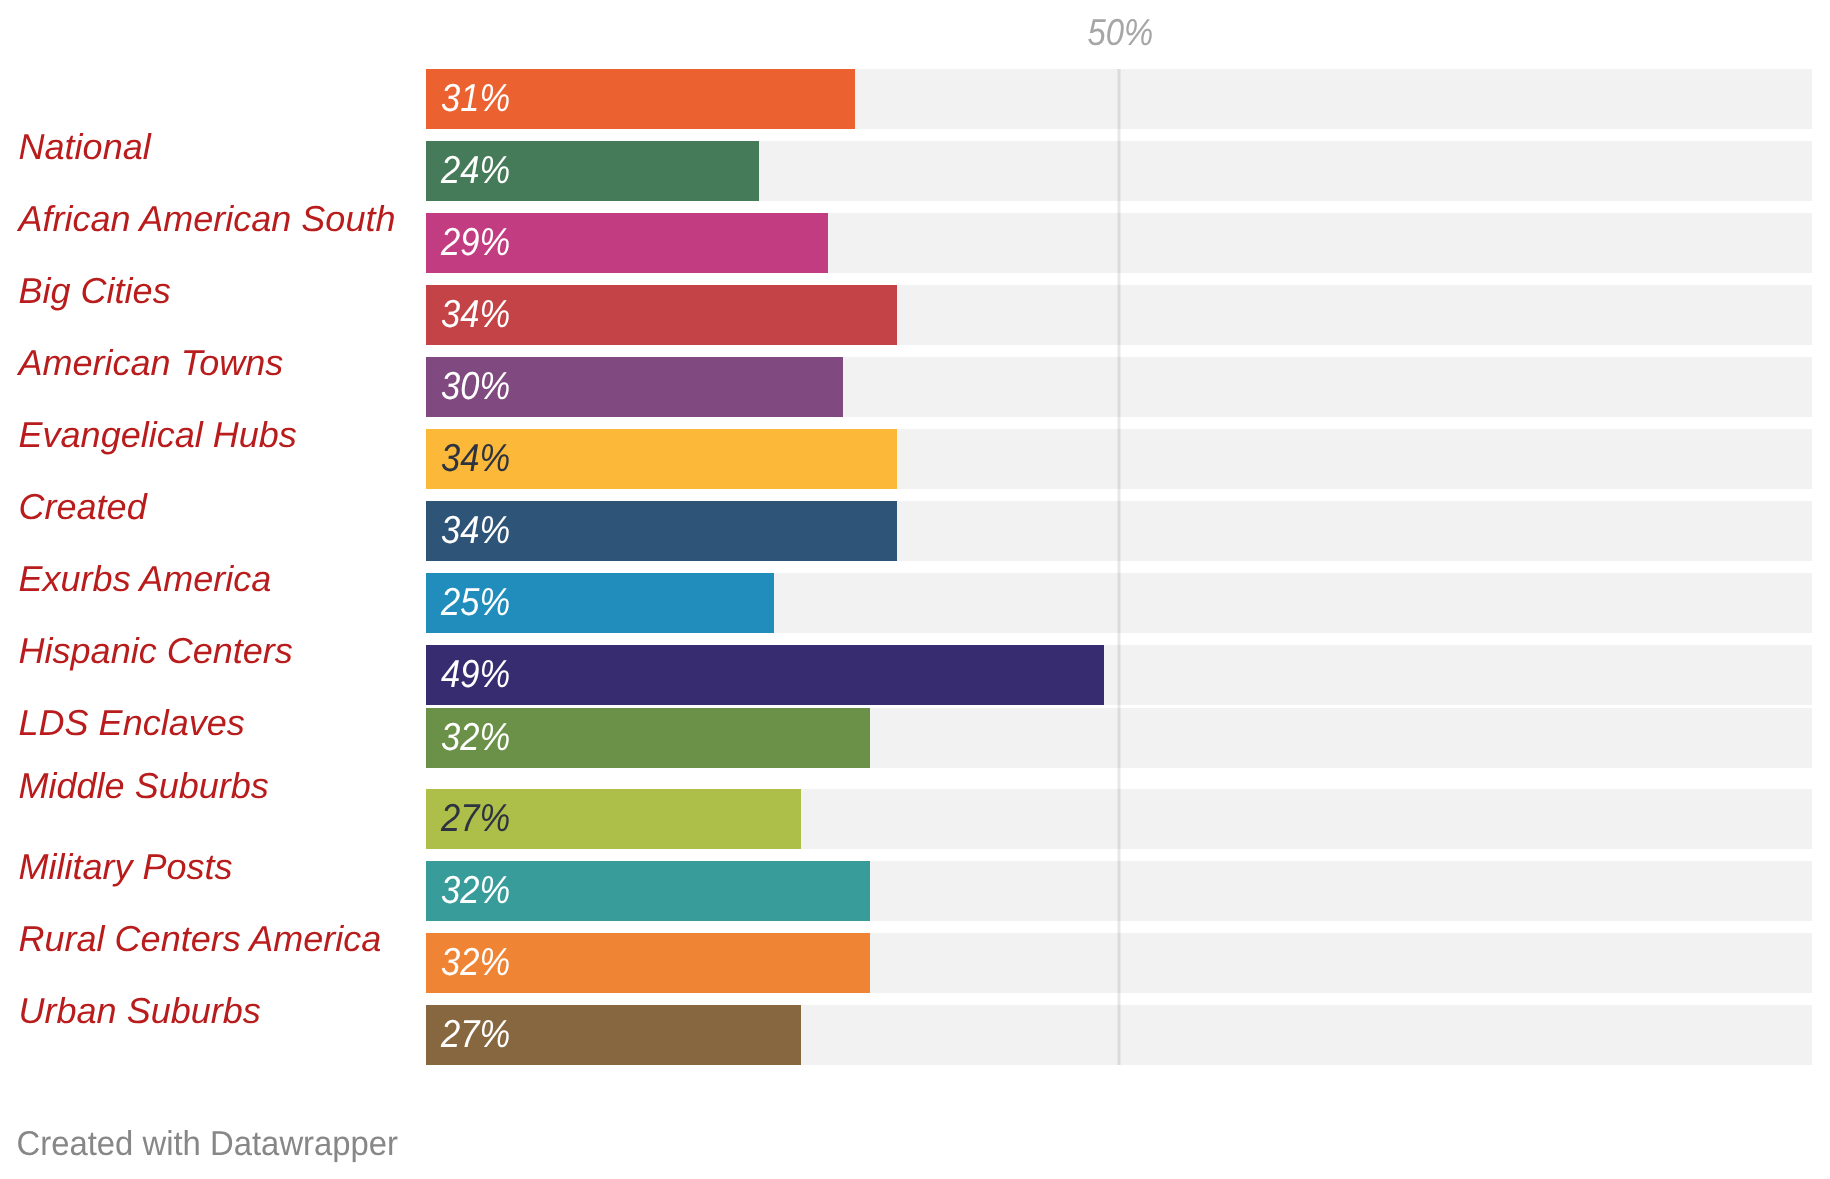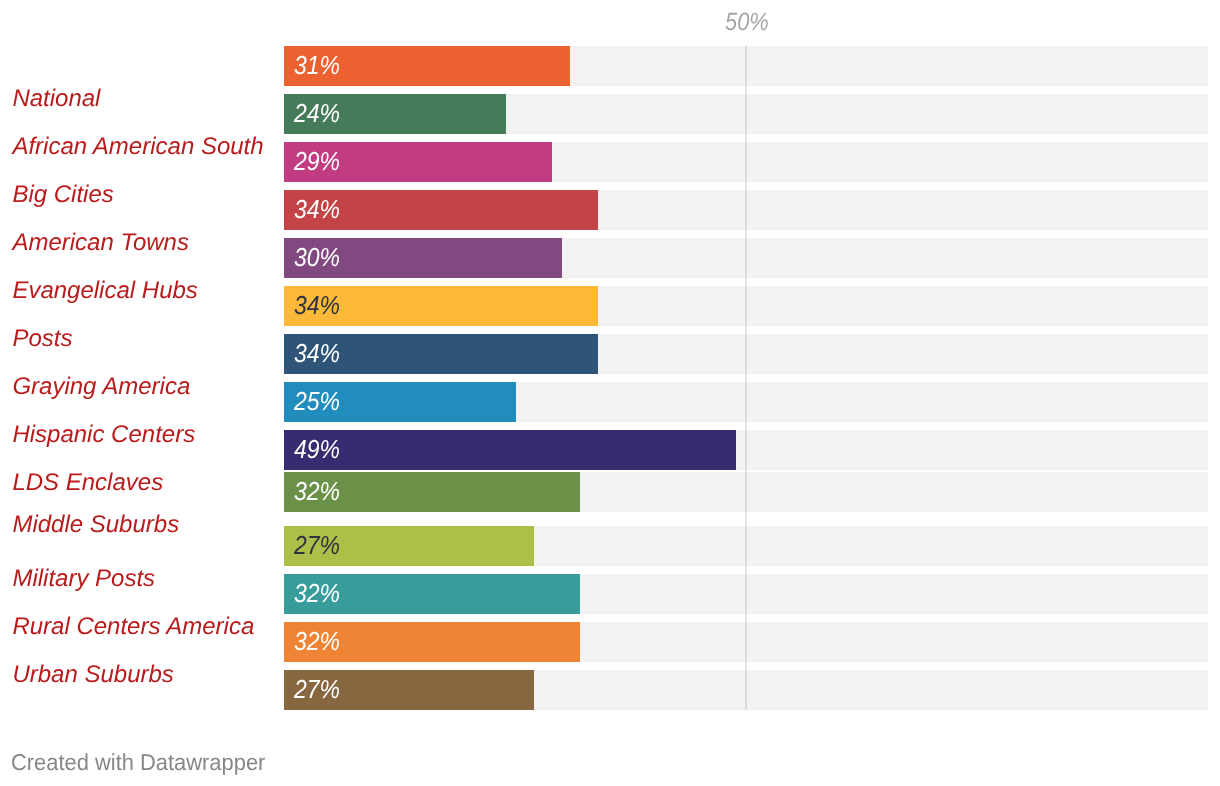--- a/index.html
+++ b/index.html
@@ -73,27 +73,27 @@
     </div>
     <div class="row" style="top:238px">
       <div class="track"></div>
       <div class="bar" style="width:278px;background:#804a80"></div>
       <div class="cat-label">Evangelical Hubs</div>
       <div class="val" style="color:#ffffff">30%</div>
     </div>
     <div class="row" style="top:286px">
       <div class="track"></div>
       <div class="bar" style="width:314px;background:#fcb939"></div>
-      <div class="cat-label">Posts</div>
+      <div class="cat-label">Created</div>
       <div class="val" style="color:#2d3340">34%</div>
     </div>
     <div class="row" style="top:334px">
       <div class="track"></div>
       <div class="bar" style="width:314px;background:#2e5478"></div>
-      <div class="cat-label">Graying America</div>
+      <div class="cat-label">Exurbs America</div>
       <div class="val" style="color:#ffffff">34%</div>
     </div>
     <div class="row" style="top:382px">
       <div class="track"></div>
       <div class="bar" style="width:232px;background:#218dbc"></div>
       <div class="cat-label">Hispanic Centers</div>
       <div class="val" style="color:#ffffff">25%</div>
     </div>
     <div class="row" style="top:430px">
       <div class="track"></div>

